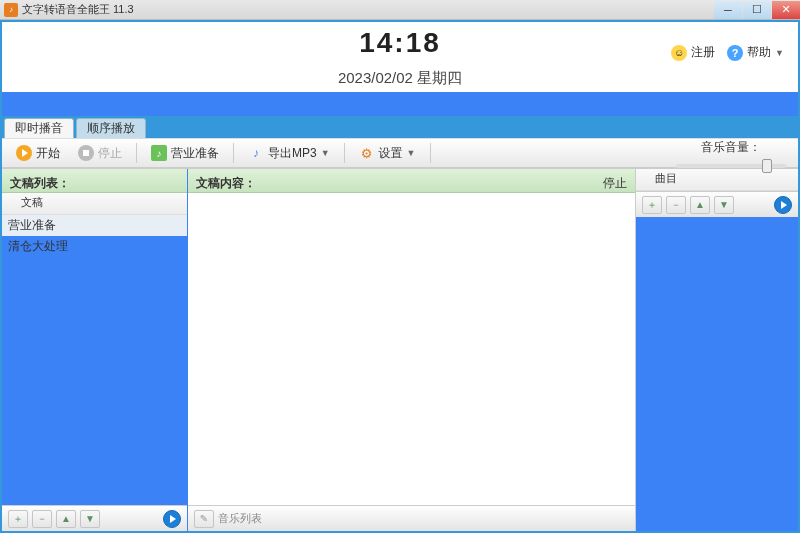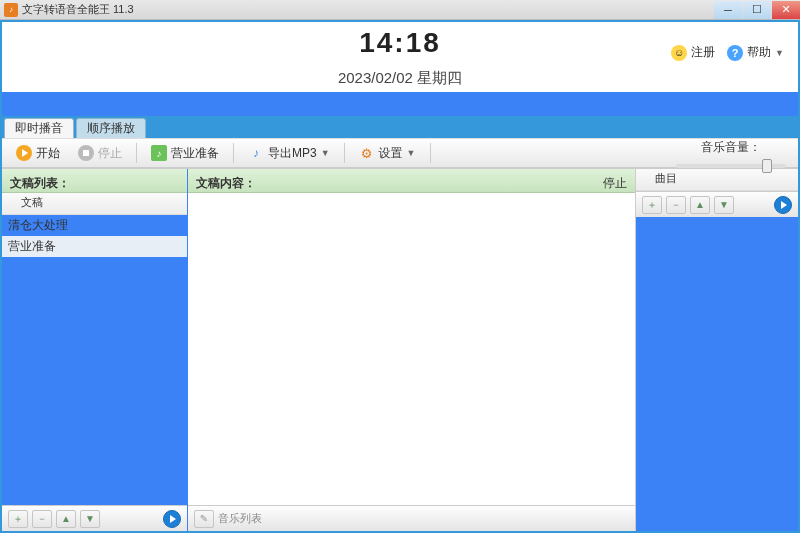--- a/index.html
+++ b/index.html
@@ -142,22 +142,22 @@
     </div>
   </div>
 
   <div class="panels">
     <div class="panel left">
       <div class="phead">
         <span>文稿列表：</span>
       </div>
       <div class="colhead">文稿</div>
       <div class="plist">
+        <div class="row sel"><span>营业准备</span></div>
         <div class="row"><span>清仓大处理</span></div>
-        <div class="row sel"><span>营业准备</span></div>
       </div>
       <div class="pfoot">
         <div class="fbtn">＋</div>
         <div class="fbtn">－</div>
         <div class="fbtn">▲</div>
         <div class="fbtn">▼</div>
         <div style="flex:1"></div>
         <div class="fbtn blue"></div>
       </div>
     </div>

